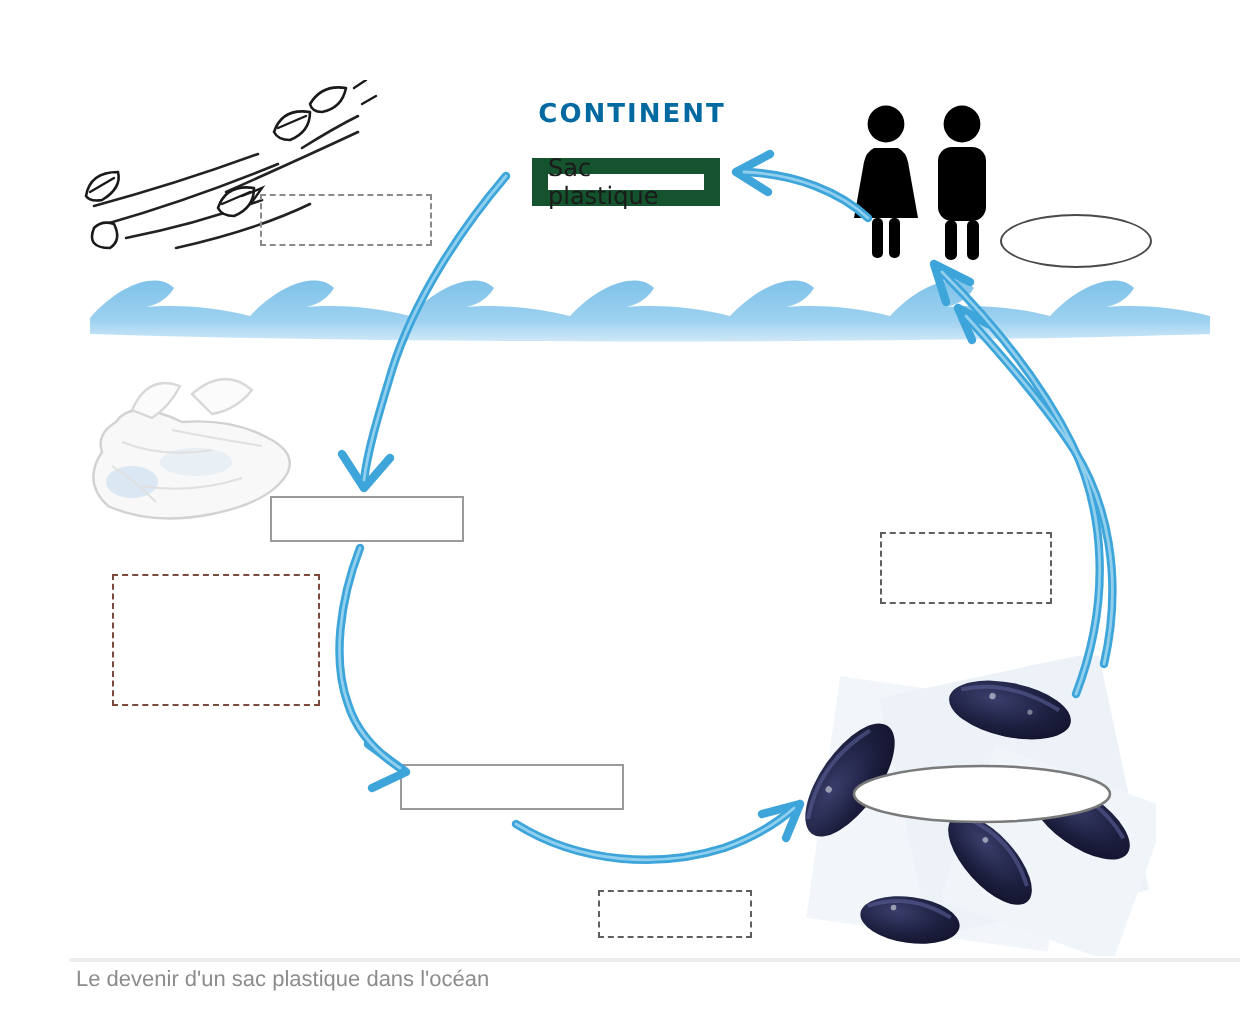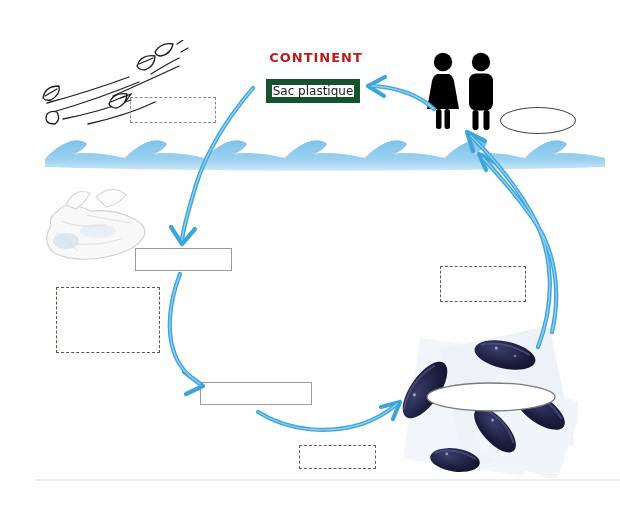--- a/index.html
+++ b/index.html
@@ -2,30 +2,30 @@
 <html><head>
 <meta charset="utf-8">
 <style>
   html,body{margin:0;padding:0;background:#fff;}
   #stage{
     position:relative;width:620px;height:508px;background:#ffffff;
     font-family:"DejaVu Sans", sans-serif;overflow:hidden;
   }
   .abs{position:absolute;}
   .zone-label{
-    font-weight:bold;font-size:13px;color:#b91c1c;letter-spacing:1px;
+    font-weight:bold;font-size:13px;color:#0369a1;letter-spacing:1px;
     text-align:center;width:140px;
   }
   .answer-box{background:transparent;box-sizing:border-box;}
   .solid-box{border:1.5px solid #9a9a9a;background:#ffffff;}
   .dashed-gray{border:1.5px dashed #8a8a8a;}
   .dashed-warm{border:1.5px dashed #7a4a3c;}
   .dashed-dark{border:1.5px dashed #5f5f5f;}
   .label-box{
-    border:6px solid #14532d;background:#ffffff;display:flex;
+    border:8px solid #14532d;background:#ffffff;display:flex;
     align-items:center;justify-content:center;font-size:12px;color:#1a1a1a;
     box-sizing:border-box;
   }
   .oval{
     border:1.4px solid #4a4a4a;border-radius:50%;background:#ffffff;
     box-sizing:border-box;
   }
   .caption{font-family:"Liberation Sans", sans-serif;font-size:11px;color:#8c8c8c;}
   .rule{background:#ededed;height:2px;}
   svg{display:block;}
@@ -190,14 +190,15 @@
       <path d="M253,88 C230,115 207,150 196,185 C190,205 184,224 182,240"></path>
       <path d="M180,274 C170,300 166,330 174,352 C178,365 188,376 200,384"></path>
       <path d="M258,412 C290,432 330,434 362,424 C376,419 388,412 397,404"></path>
       <path d="M538,347 C556,300 552,255 536,222 C520,190 495,160 471,136"></path>
       <path d="M552,332 C562,288 553,250 537,225 C523,203 503,180 483,158"></path>
     </g>
   </svg>
 
   <div class="abs rule" style="left:35px;top:479px;width:585px;"></div>
 
+  <div class="abs caption" style="left:38px;top:484px;">Le devenir d'un sac plastique dans l'océan</div>
 
 </div>
 
 </body></html>

